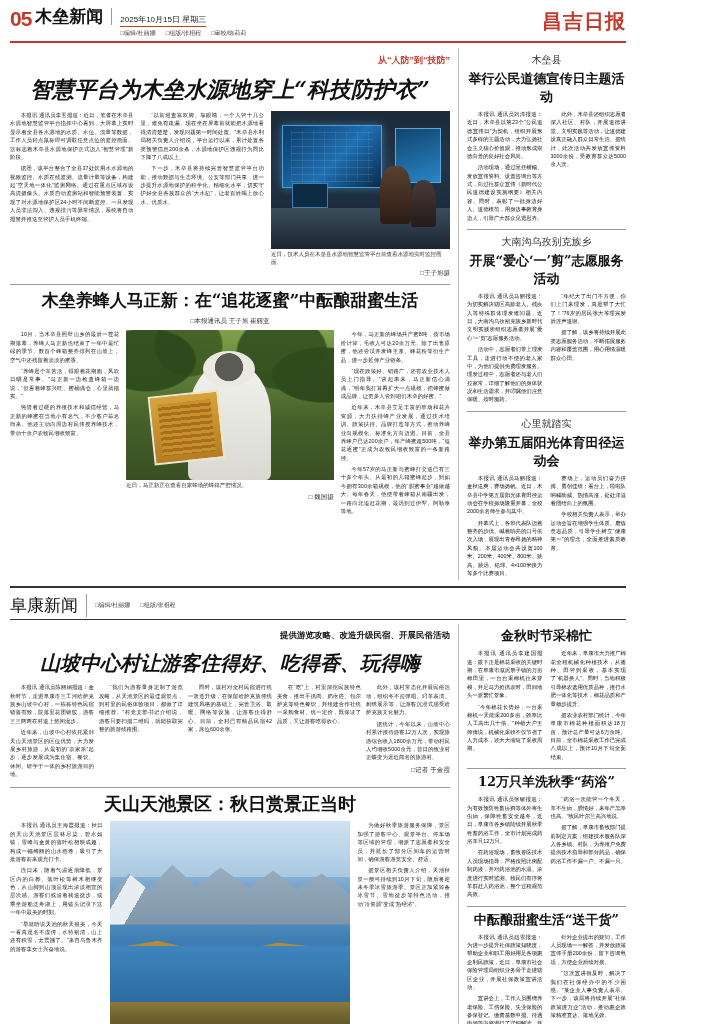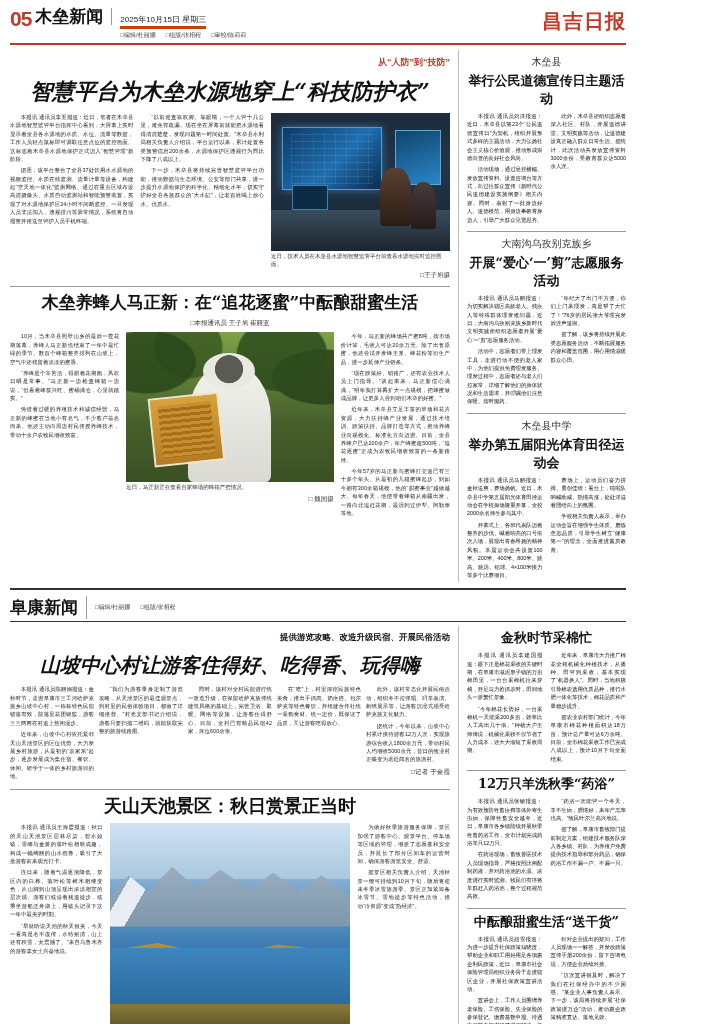--- a/index.html
+++ b/index.html
@@ -11,21 +11,21 @@
     color: #111;
     overflow: hidden;
   }
   .page { width:636px; height:1024px; position:relative; padding: 8px 10px 0 10px; }
 
   
   .masthead { display:flex; align-items:flex-start; border-bottom:2px solid #c0392b; padding-bottom:3px; }
   .mh-pageno { font-size:21px; color:#c0392b; font-weight:bold; line-height:1; padding-right:4px; letter-spacing:-1px;}
   .mh-section { font-size:17px; font-weight:bold; color:#111; line-height:1; padding-right:8px; border-right:1px solid #999; margin-right:8px;}
   .mh-mid { flex:1; }
-  .mh-date { font-size:8px; color:#222; border-bottom:3px solid #c2410c; padding-bottom:1px; display:inline-block;}
+  .mh-date { font-size:8px; color:#222; border-bottom:1px solid #c2410c; padding-bottom:1px; display:inline-block;}
   .mh-credits { font-size:6px; color:#444; margin-top:2px; display:flex; gap:10px; }
   .mh-credits span { display:inline-block; }
   .mh-logo { font-size:20px; font-weight:bold; color:#c0392b; letter-spacing:1px; font-family:"DejaVu Serif", serif; }
   .col-rule { border-left:1px solid #bbb; }
 
   .kicker { text-align:right; font-size:9px; color:#c0392b; font-weight:bold; margin:6px 0 2px; }
   .headline-main { text-align:center; font-size:22px; font-weight:bold; letter-spacing:0px; margin:8px 0 6px; font-family:"DejaVu Serif", serif;font-style:italic;}
   .headline-mid { text-align:center; font-size:17px; font-weight:bold; margin:4px 0 5px; font-family:"DejaVu Serif", serif;}
   .headline-side { text-align:center; font-size:13px; font-weight:bold; margin:3px 0 4px; font-family:"DejaVu Serif", serif;}
   .side-eyebrow { text-align:center; font-size:10px; color:#333; margin-top:5px;}
@@ -138,21 +138,21 @@
   }
   .ph-lake .fore{
     position:absolute; bottom:0; left:0; right:0; height:16%;
     background:linear-gradient(180deg,#8a7a3a,#4d4722);
   }
 
   .sidebox { font-size:5.4px; line-height:1.55; text-align:justify;}
   .sidebox p { margin:0 0 3px 0; text-indent:2em;}
 
   .section-banner { display:flex; align-items:center; margin:6px 0 2px;}
-  .section-banner .name { font-size:17px; font-weight:bold; padding-right:8px; border-right:1px solid #999; margin-right:8px;}
+  .section-banner .name { font-size:17px; font-weight:normal; padding-right:8px; border-right:1px solid #999; margin-right:8px;}
   .section-banner .credits { font-size:6px; color:#444; display:flex; gap:10px;}
 
   .divider-thick { border-top:2px solid #333; margin:6px 0 0;}
   .divider-thin { border-top:1px solid #999; margin:4px 0; }
 
   .right-col-wrap { width:168px; }
   .left-main { flex:1; }
 </style>
 </head>
 <body>
@@ -262,21 +262,21 @@
           <div class="col sidebox">
             <p>“年纪大了出门不方便，你们上门来理发，真是帮了大忙了！”76岁的居民张大爷理完发后连声道谢。</p>
             <p>据了解，该乡将持续开展此类志愿服务活动，不断拓展服务内容和覆盖范围，用心用情温暖群众心田。</p>
           </div>
         </div>
       </div>
 
       <div class="divider-thin"></div>
 
       <div>
-        <div class="side-eyebrow">木垒县中学</div>
+        <div class="side-eyebrow">心里就踏实</div>
         <div class="headline-side">举办第五届阳光体育田径运动会</div>
         <div class="cols2">
           <div class="col sidebox">
             <p>本报讯 通讯员马丽报道：金秋送爽，赛场扬帆。近日，木垒县中学第五届阳光体育田径运动会在学校操场隆重开幕，全校2000余名师生参与其中。</p>
             <p>开幕式上，各班代表队迈着整齐的步伐、喊着响亮的口号依次入场，展现出青春昂扬的精神风貌。本届运动会共设置100米、200米、400米、800米、跳高、跳远、铅球、4×100米接力等多个比赛项目。</p>
           </div>
           <div class="col sidebox">
             <p>赛场上，运动员们奋力拼搏、勇创佳绩；看台上，啦啦队呐喊助威、热情高涨，处处洋溢着团结向上的氛围。</p>
             <p>学校相关负责人表示，举办运动会旨在增强学生体质、磨炼意志品质，引导学生树立“健康第一”的理念，全面推进素质教育。</p>
           </div>

